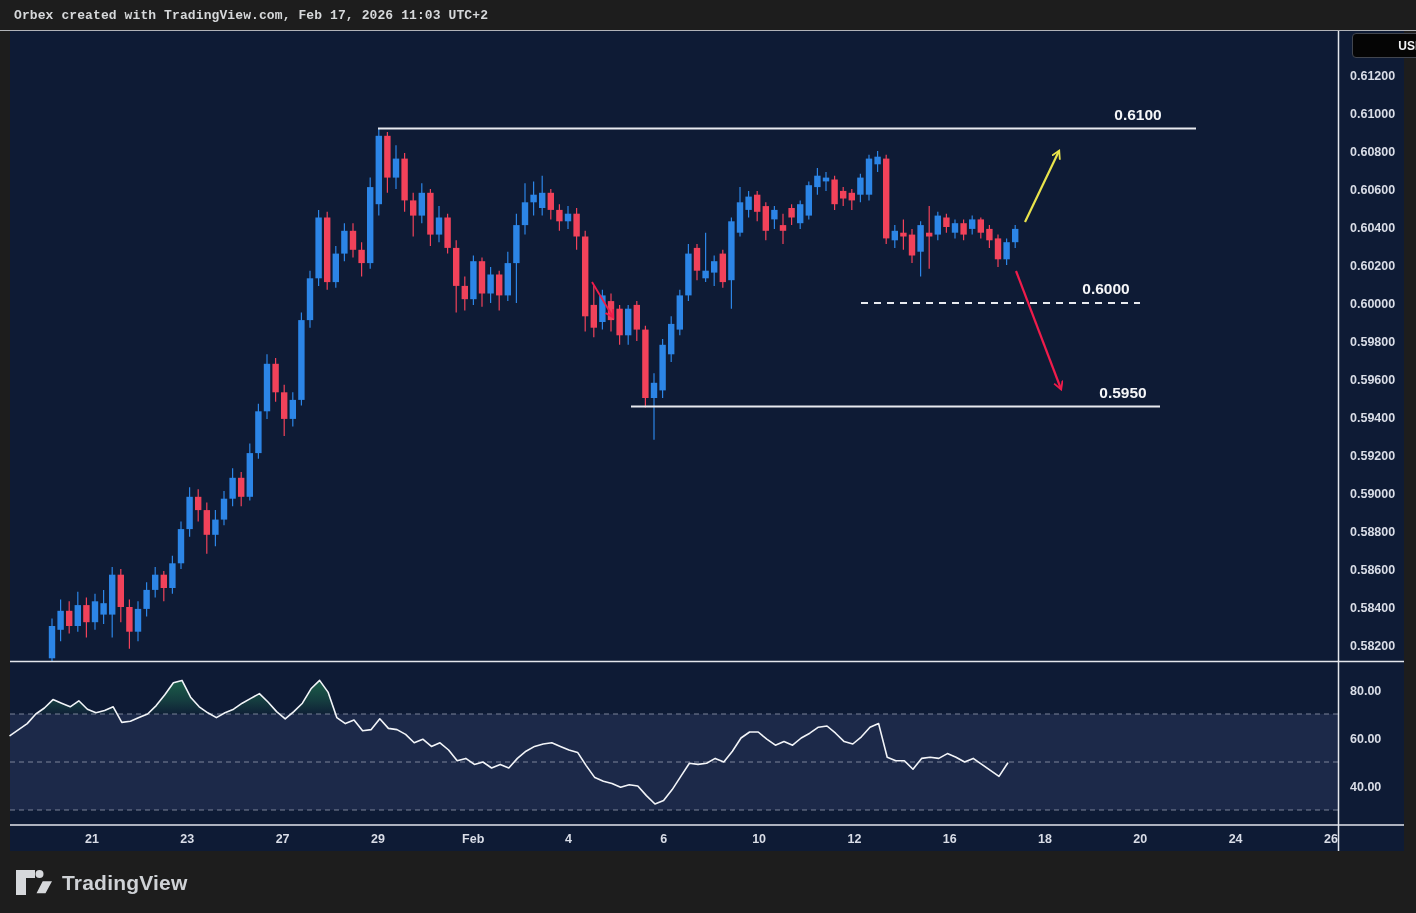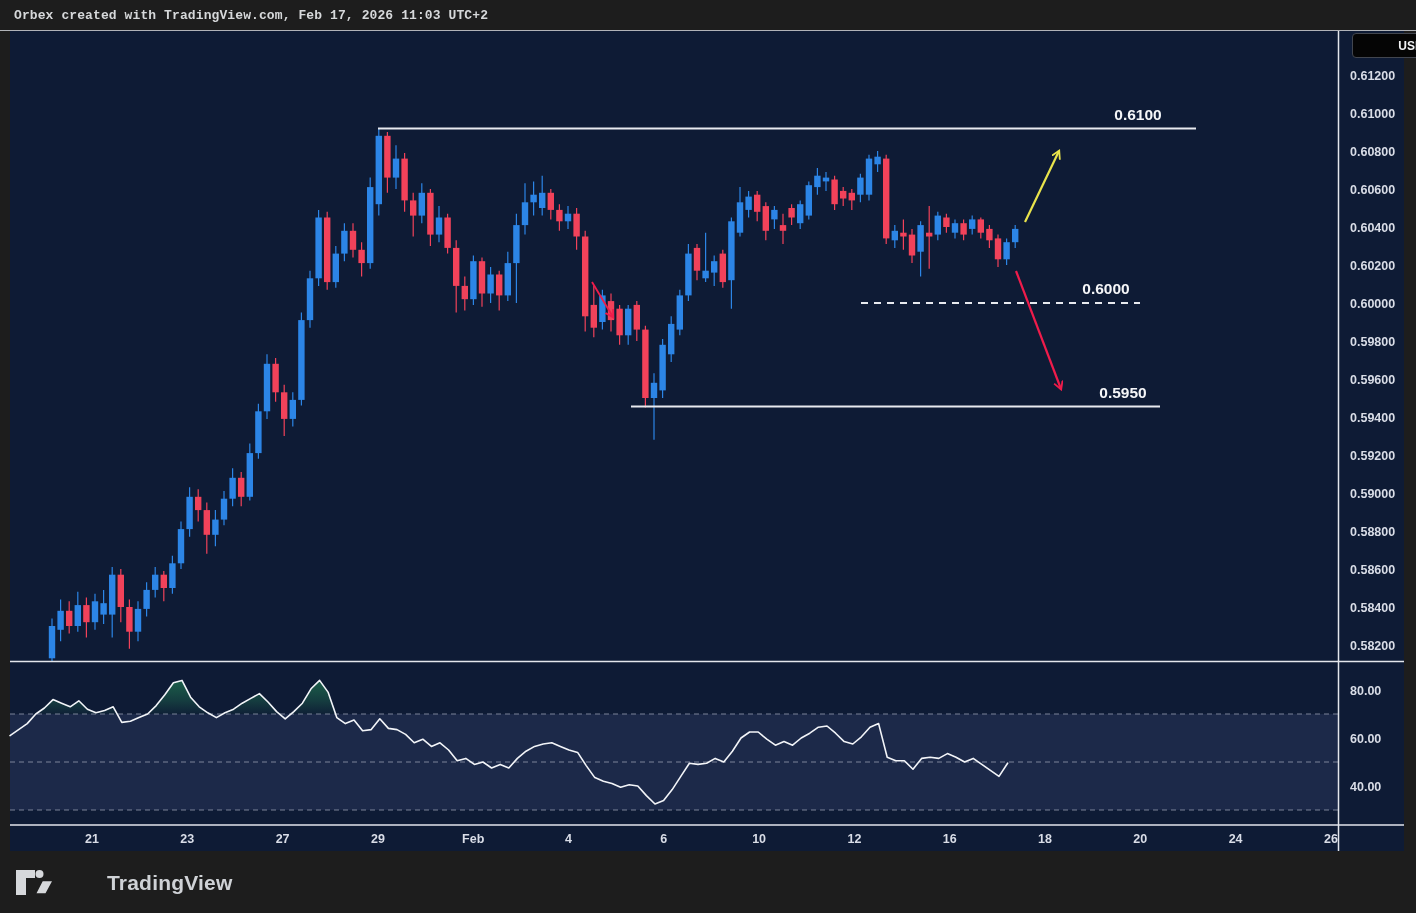--- a/index.html
+++ b/index.html
@@ -7,21 +7,21 @@
     font-family:"Liberation Sans","DejaVu Sans",sans-serif;background:#1d1d1d;}
   .topbar{position:absolute;left:0;top:0;width:1416px;height:30px;background:#1d1d1d;
     display:flex;align-items:center;font-family:Liberation Mono, monospace;}
   .topbar span{margin-left:14px;font-size:13px;font-weight:700;color:#d6d8da;letter-spacing:.1px;}
   #chart-canvas{position:absolute;left:0;top:0;}
   .usd-badge{position:absolute;left:1352px;top:33px;width:48px;height:23px;background:#050505;
     border:1px solid #42464f;border-radius:4px;color:#f2f3f5;font-size:12px;font-weight:700;
     display:flex;align-items:center;justify-content:center;cursor:pointer;padding-left:34px;}
   .bottombar{position:absolute;left:0;top:852px;width:1416px;height:61px;background:#1d1d1d;
     display:flex;align-items:center;}
-  .tv-logo{display:flex;align-items:center;margin-left:15px;cursor:pointer;gap:45px;}
+  .tv-logo{display:flex;align-items:center;margin-left:15px;cursor:pointer;}
   .tv-logo svg{display:block;}
   .tv-logo span{margin-left:9px;font-size:21px;font-weight:700;color:#cfd2d6;letter-spacing:.2px;}
 </style>
 </head>
 <body>
 
 <div class="screen">
   <svg id="chart-canvas" width="1416" height="913" viewBox="0 0 1416 913">
       <defs>
         <linearGradient id="rsiGreen" x1="0" y1="660" x2="0" y2="714" gradientUnits="userSpaceOnUse">

